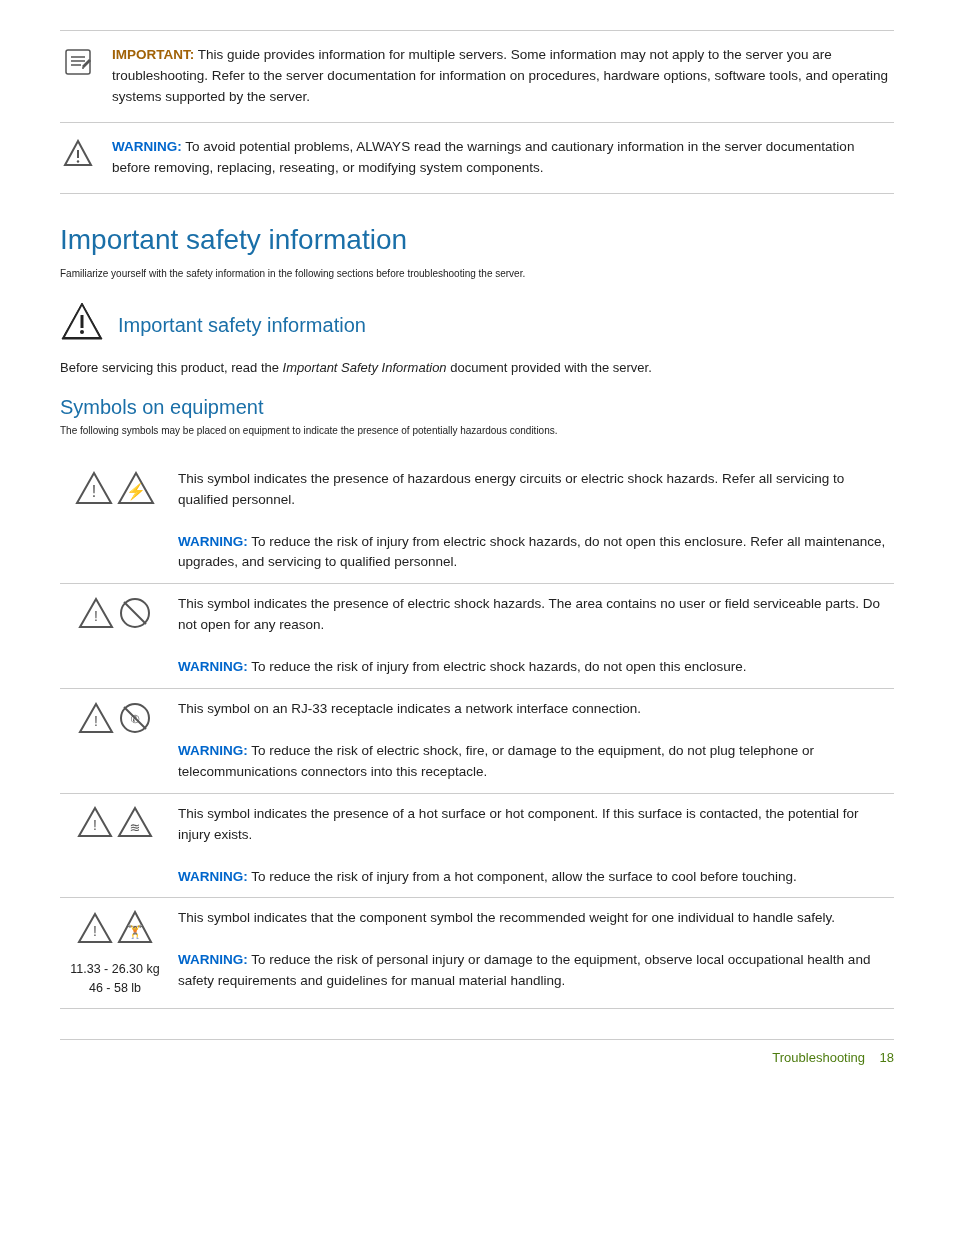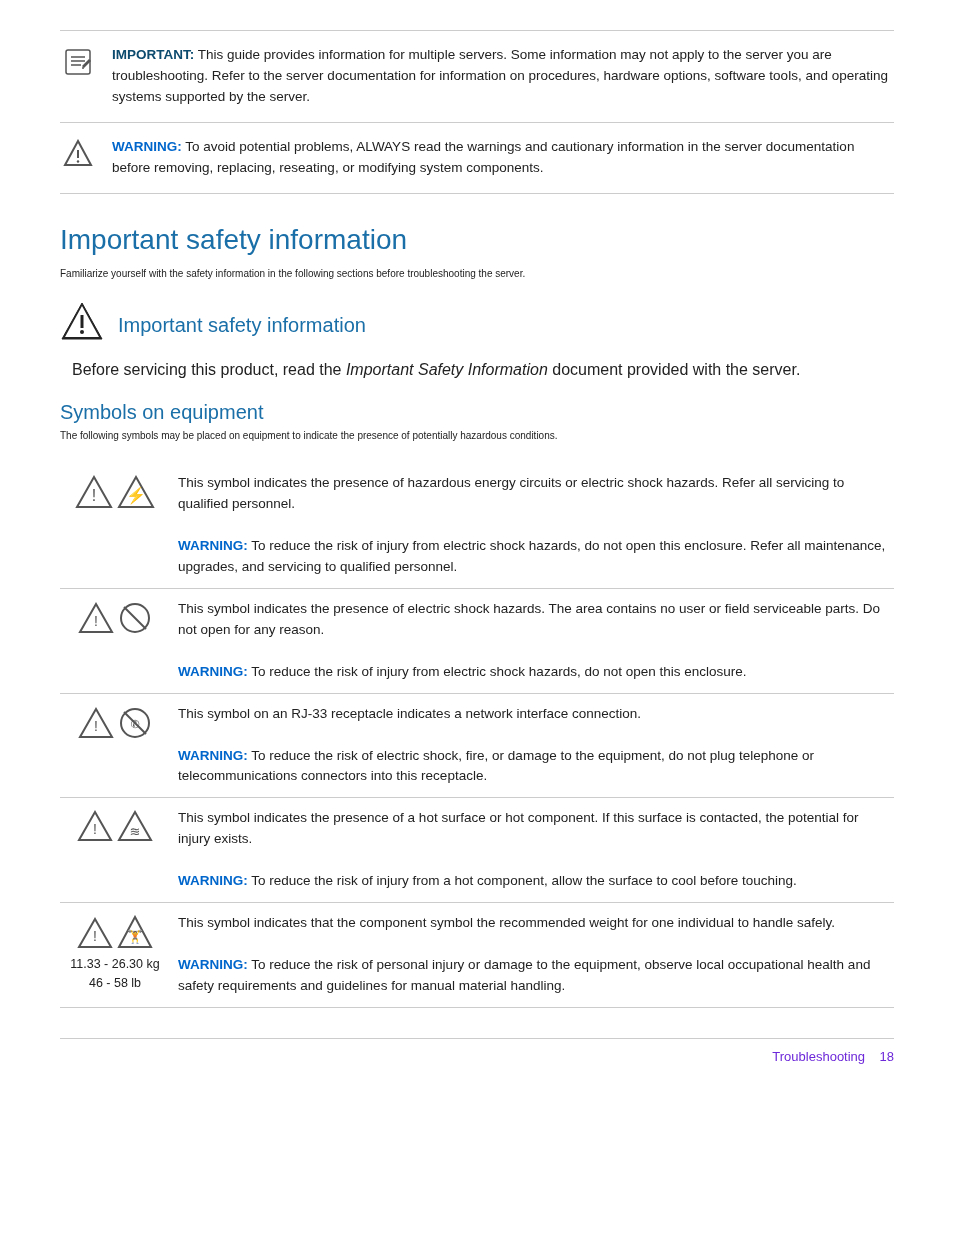--- a/index.html
+++ b/index.html
@@ -29,21 +29,21 @@
       font-size: 22px;
       min-width: 36px;
       text-align: center;
       margin-top: 2px;
     }
     .notice-text {
       font-size: 13.5px;
       line-height: 1.55;
     }
     .notice-text .label-important {
-      color: #0c4a6e;
+      color: #a16207;
       font-weight: bold;
     }
     .notice-text .label-warning {
       color: #0066cc;
       font-weight: bold;
     }
     .section-title {
       color: #1a6fa8;
       font-size: 28px;
       font-weight: normal;
@@ -68,23 +68,23 @@
     .subsection-title {
       color: #1a6fa8;
       font-size: 20px;
       font-weight: normal;
     }
     .warning-triangle-large {
       font-size: 36px;
       color: #000;
     }
     .subsection-body {
-      font-size: 16px;
+      font-size: 13px;
       line-height: 1.55;
-      margin-left: 12px;
+      margin-left: 0;
     }
     .subsection-body em {
       font-style: italic;
     }
     .symbols-section {
       margin-top: 10px;
     }
     .symbols-table {
       width: 100%;
       border-collapse: collapse;
@@ -111,30 +111,30 @@
       gap: 4px;
     }
     .warning-inline {
       color: #0066cc;
       font-weight: bold;
     }
     .weight-label {
       font-size: 12.5px;
       text-align: center;
       line-height: 1.5;
-      margin-top: 4px;
+      margin-top: 14px;
     }
     .footer-line {
       border-top: 1px solid #ccc;
       margin-top: 30px;
       padding-top: 10px;
       display: flex;
       justify-content: flex-end;
       font-size: 13px;
-      color: #6d28d9;
+      color: #4d7c0f;
     }
   </style>
 </head>
 <body>
 
 <div class="notice-box">
   <div class="notice-icon">
     <svg width="30" height="30" viewBox="0 0 30 30">
       <rect x="3" y="3" width="24" height="24" rx="2" fill="none" stroke="#555" stroke-width="1.5"></rect>
       <line x1="8" y1="10" x2="22" y2="10" stroke="#555" stroke-width="1.5"></line>

